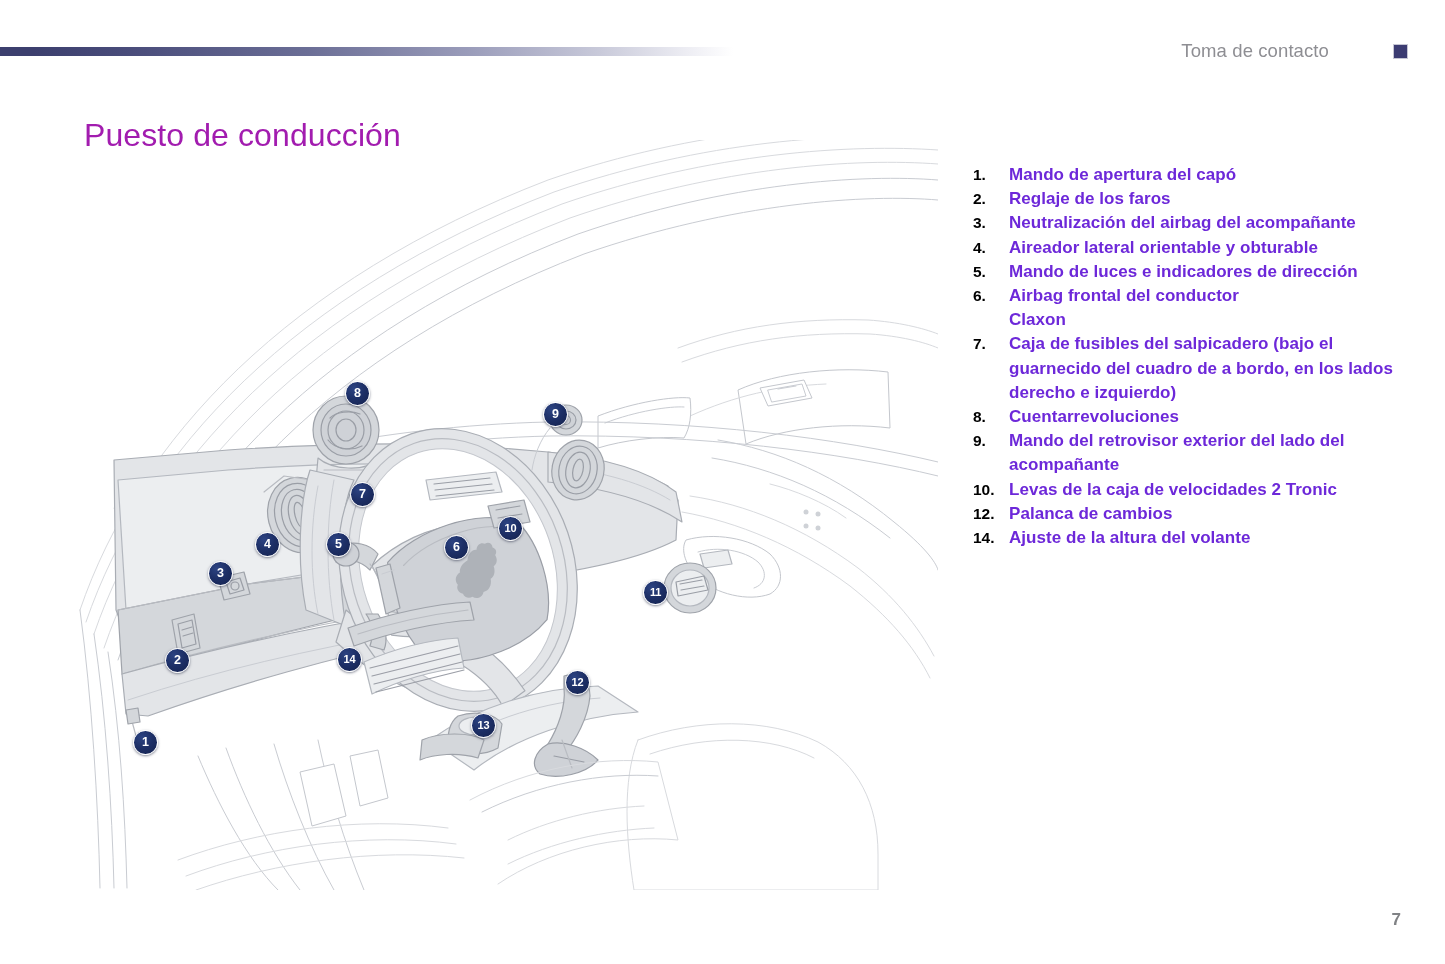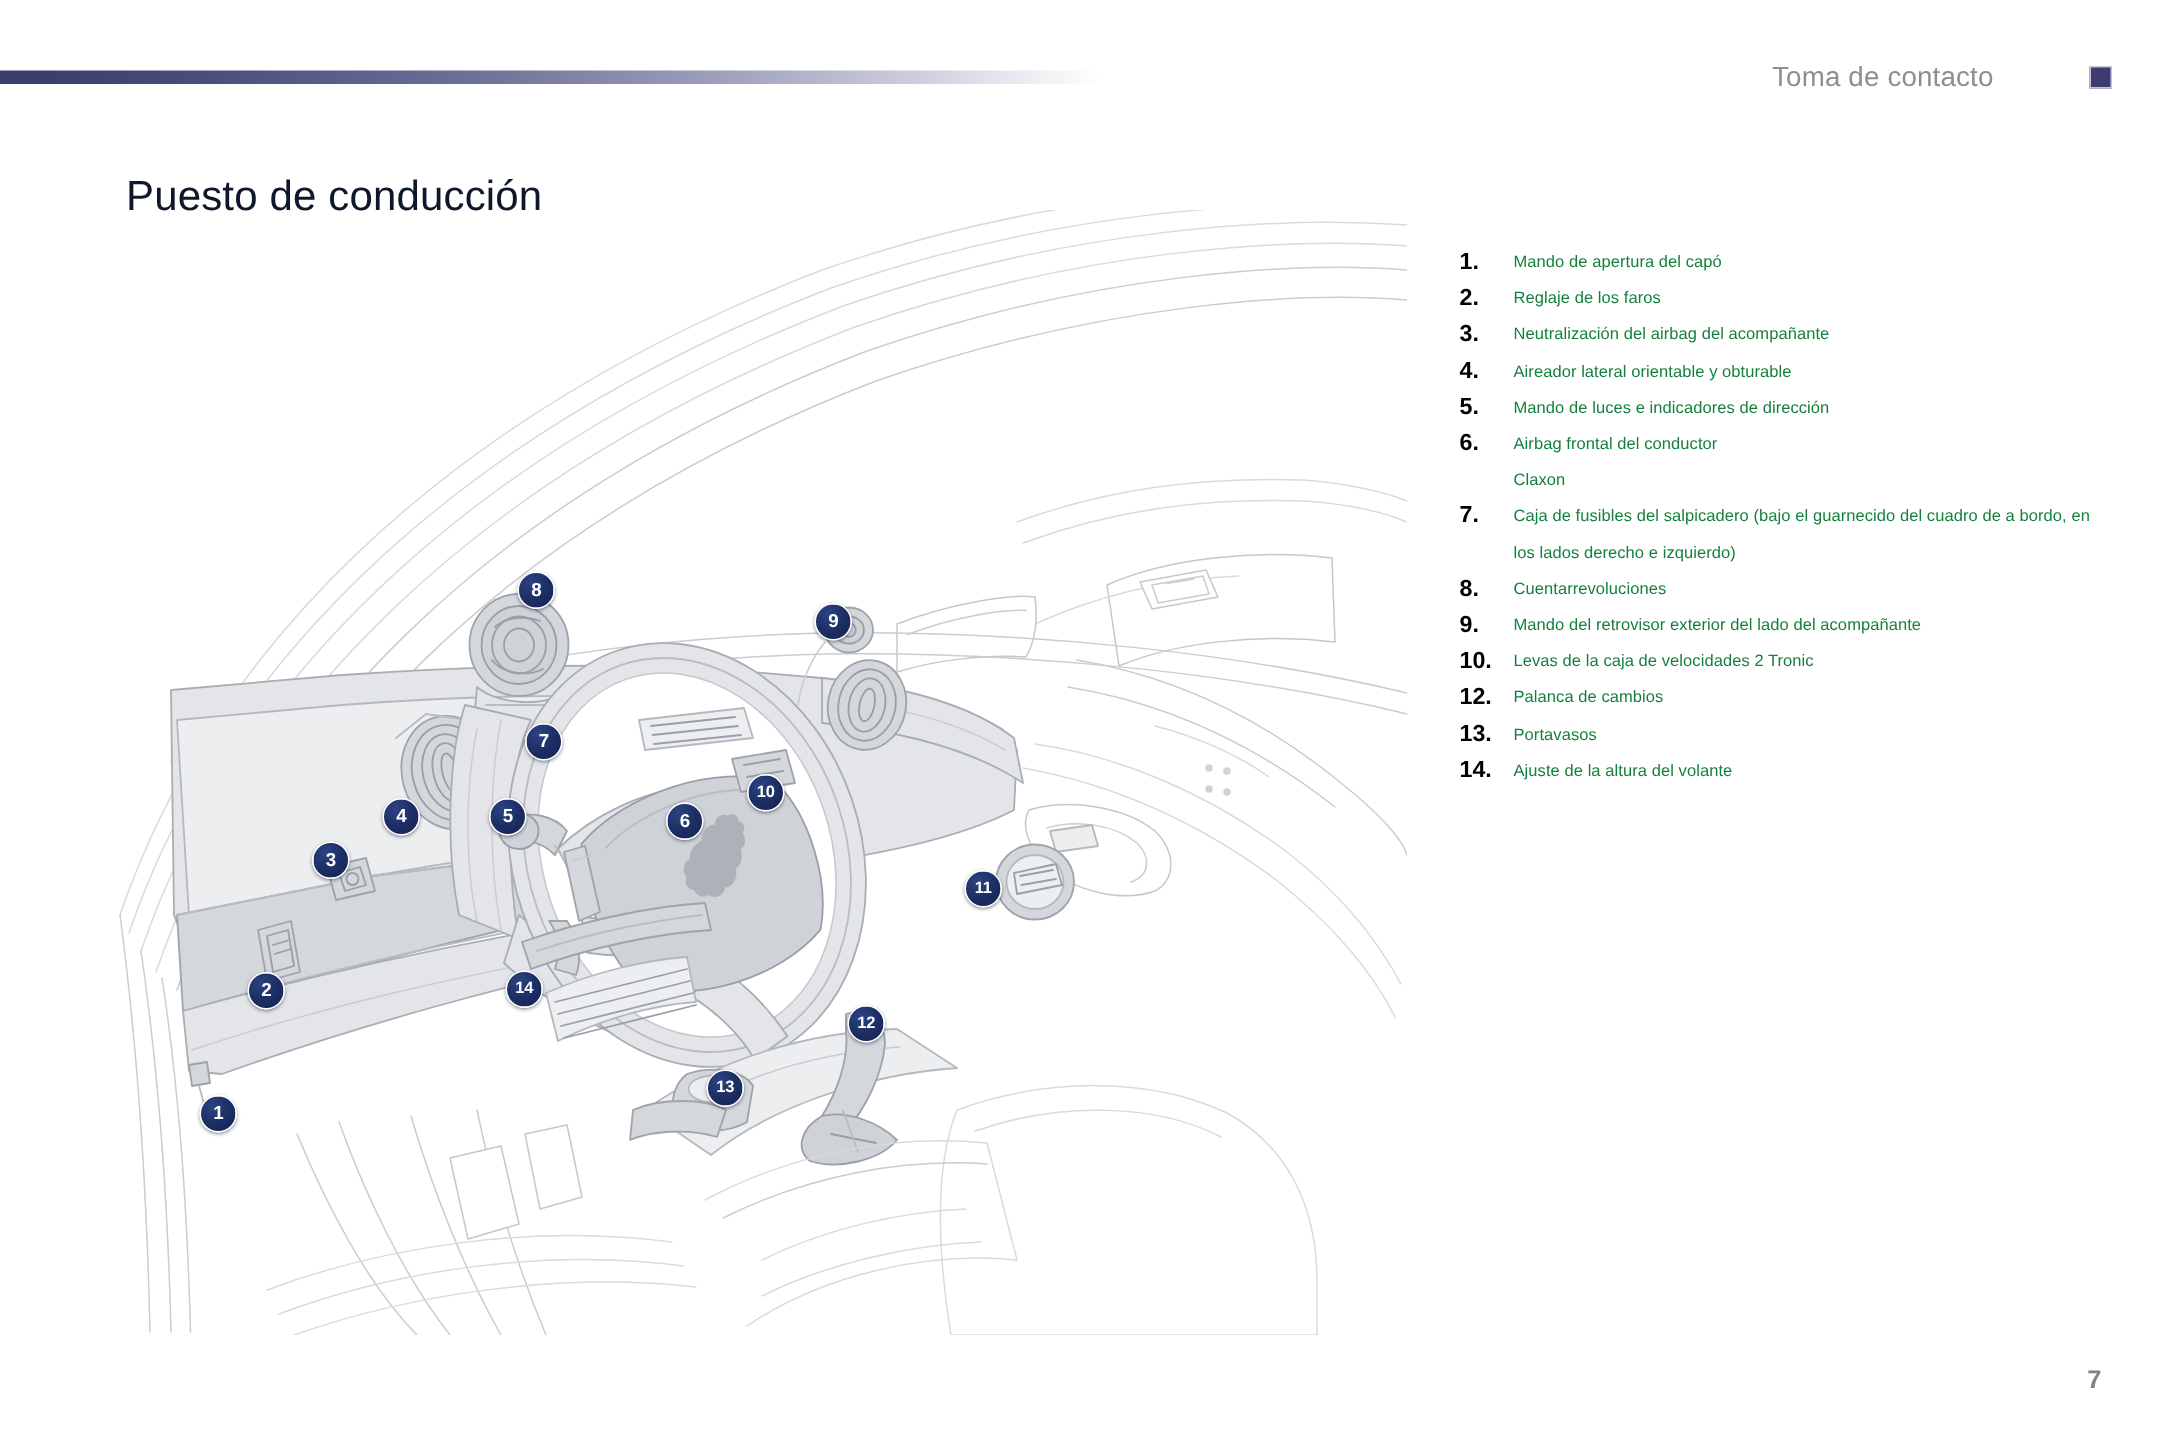--- a/index.html
+++ b/index.html
@@ -56,23 +56,23 @@
     background: #3c3c72;
     border: 1px solid #c6c6d4;
     box-sizing: border-box;
   }
 
   
   #page-title {
     position: absolute;
     left: 84px;
     top: 96px;
-    font-size: 28px;
+    font-size: 32px;
     font-weight: 400;
-    color: #0f172a;
+    color: #a21caf;
     letter-spacing: .1px;
     white-space: nowrap;
   }
 
   
   #legend {
     position: absolute;
     left: 933px;
     top: 147px;
     width: 430px;
@@ -86,23 +86,23 @@
     flex: 0 0 36px;
     width: 36px;
     text-align: left;
     font-size: 15.5px;
     font-weight: 700;
     color: #000000;
     line-height: 24.2px;
   }
   .legend-text {
     flex: 1 1 auto;
-    font-size: 11px;
-    font-weight: 400;
-    color: #15803d;
+    font-size: 17px;
+    font-weight: 700;
+    color: #6d28d9;
     line-height: 24.2px;
     letter-spacing: .05px;
   }
   .legend-text .sub-line {
     display: block;
   }
 
   
   #page-number {
     position: absolute;
@@ -454,24 +454,20 @@
     </li>
     <li class="legend-item">
       <span class="legend-num">10.</span>
       <span class="legend-text">Levas de la caja de velocidades 2 Tronic</span>
     </li>
     <li class="legend-item">
       <span class="legend-num">12.</span>
       <span class="legend-text">Palanca de cambios</span>
     </li>
     <li class="legend-item">
-      <span class="legend-num">13.</span>
-      <span class="legend-text">Portavasos</span>
-    </li>
-    <li class="legend-item">
       <span class="legend-num">14.</span>
       <span class="legend-text">Ajuste de la altura del volante</span>
     </li>
   </ol>
 
   <div id="page-number">7</div>
 
 </div>
 
 </body></html>

